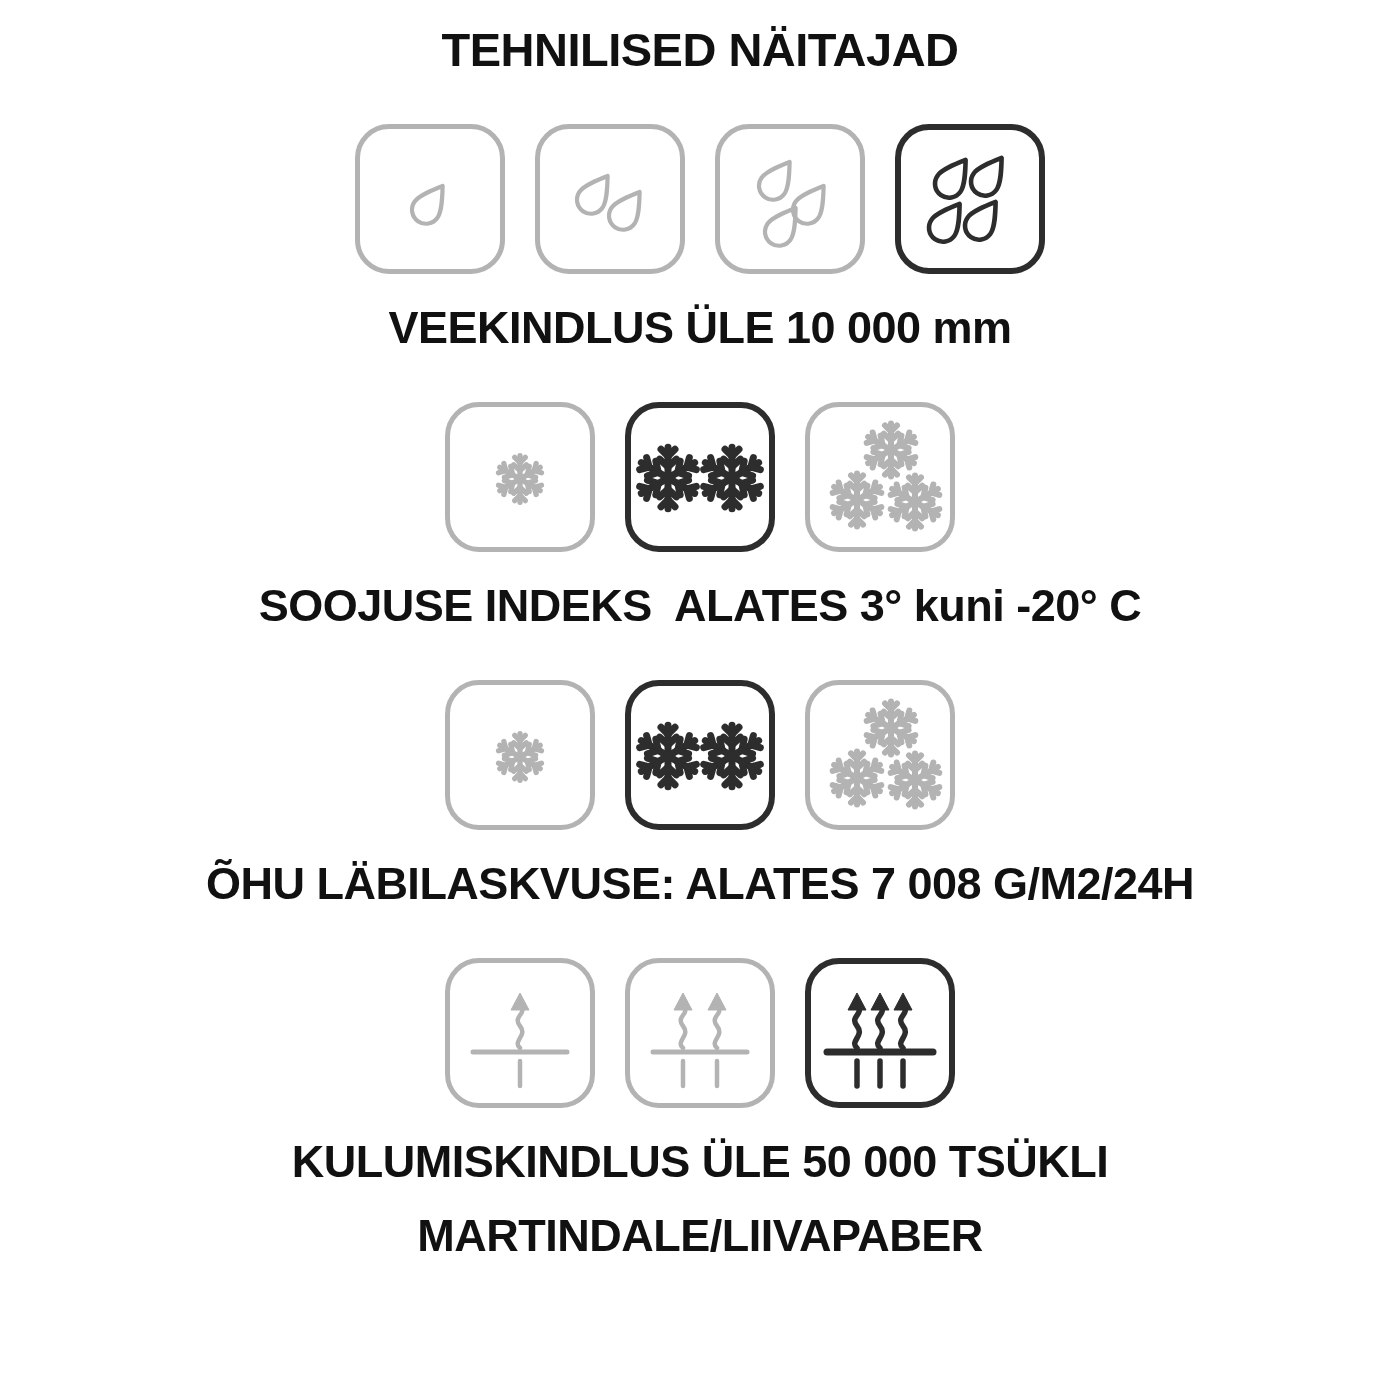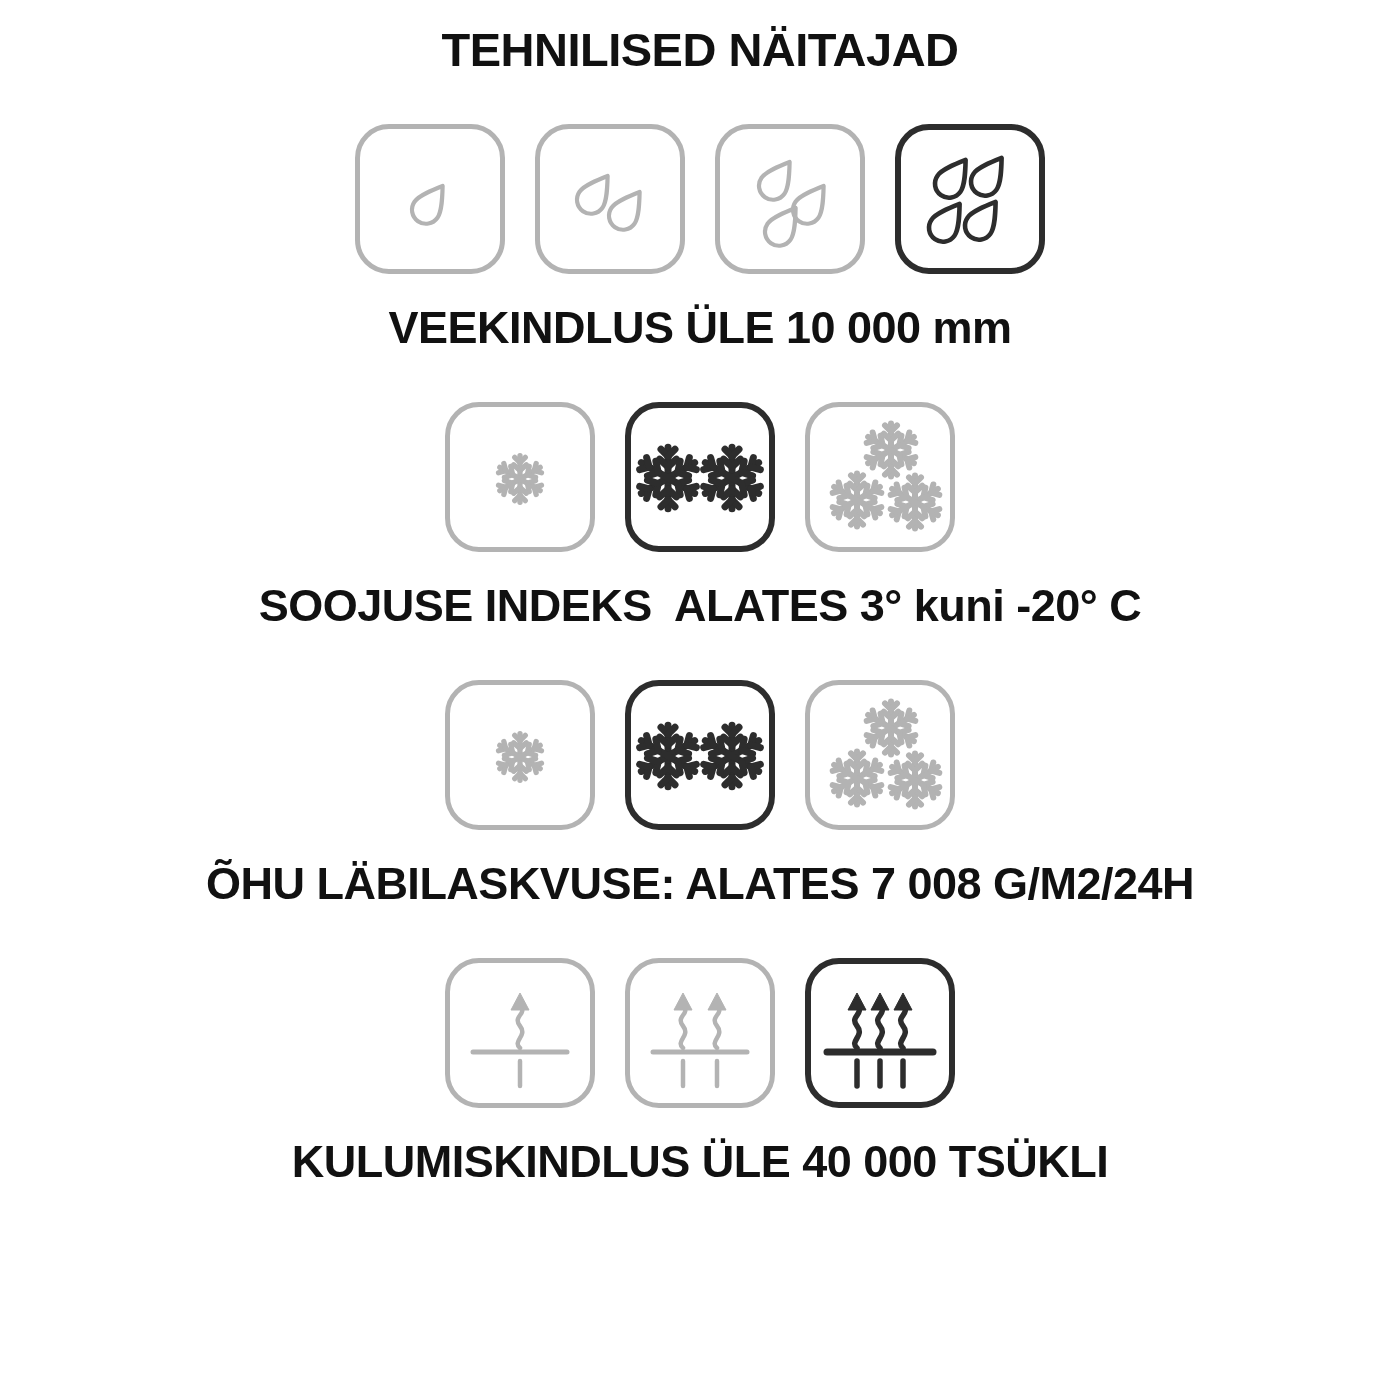--- a/index.html
+++ b/index.html
@@ -720,16 +720,17 @@
               <path d="M37,46 L46,29 L55,46 Z" fill="#2d2d2d" stroke="#2d2d2d" stroke-width="1" stroke-linejoin="round"></path>
               <line x1="69" y1="97" x2="69" y2="122" stroke="#2d2d2d" stroke-width="5.5" stroke-linecap="round"></line>
               <path d="M69,84 C61,77 77,72 69,62 C61,52 77,50 69,42" fill="none" stroke="#2d2d2d" stroke-width="5.5" stroke-linecap="round"></path>
               <path d="M60,46 L69,29 L78,46 Z" fill="#2d2d2d" stroke="#2d2d2d" stroke-width="1" stroke-linejoin="round"></path>
               <line x1="92" y1="97" x2="92" y2="122" stroke="#2d2d2d" stroke-width="5.5" stroke-linecap="round"></line>
               <path d="M92,84 C84,77 100,72 92,62 C84,52 100,50 92,42" fill="none" stroke="#2d2d2d" stroke-width="5.5" stroke-linecap="round"></path>
               <path d="M83,46 L92,29 L101,46 Z" fill="#2d2d2d" stroke="#2d2d2d" stroke-width="1" stroke-linejoin="round"></path>
             </svg>
           </div>
         </div>
-    <div class="caption">KULUMISKINDLUS ÜLE 40 000 TSÜKLI</div>
+    <div class="caption">KULUMISKINDLUS ÜLE 50 000 TSÜKLI</div>
+  <div class="caption second">MARTINDALE/LIIVAPABER</div>
       </section>
 </div>
 </div>
 
 </body></html>

